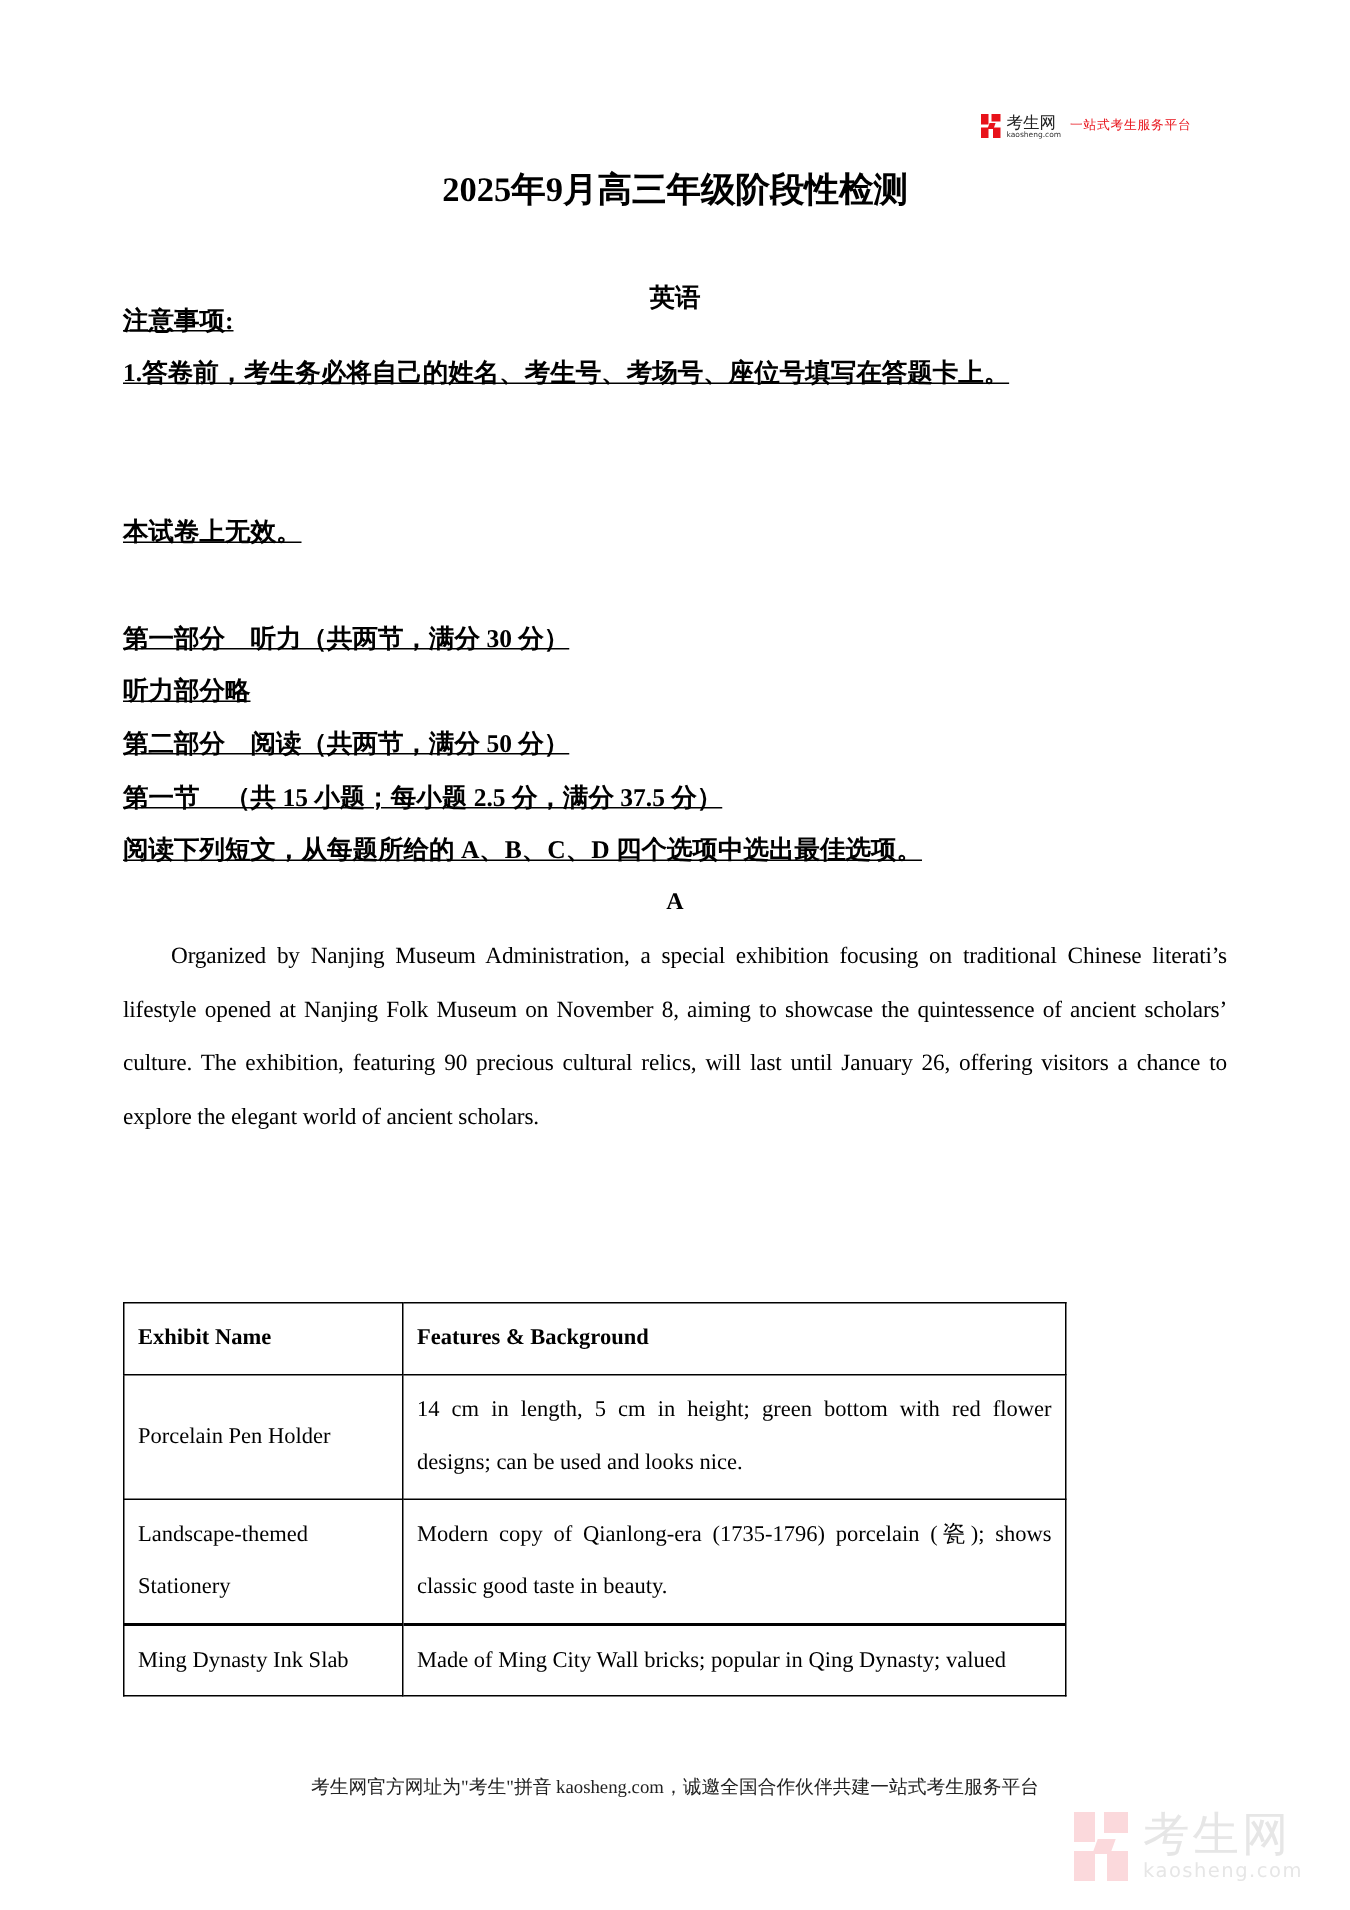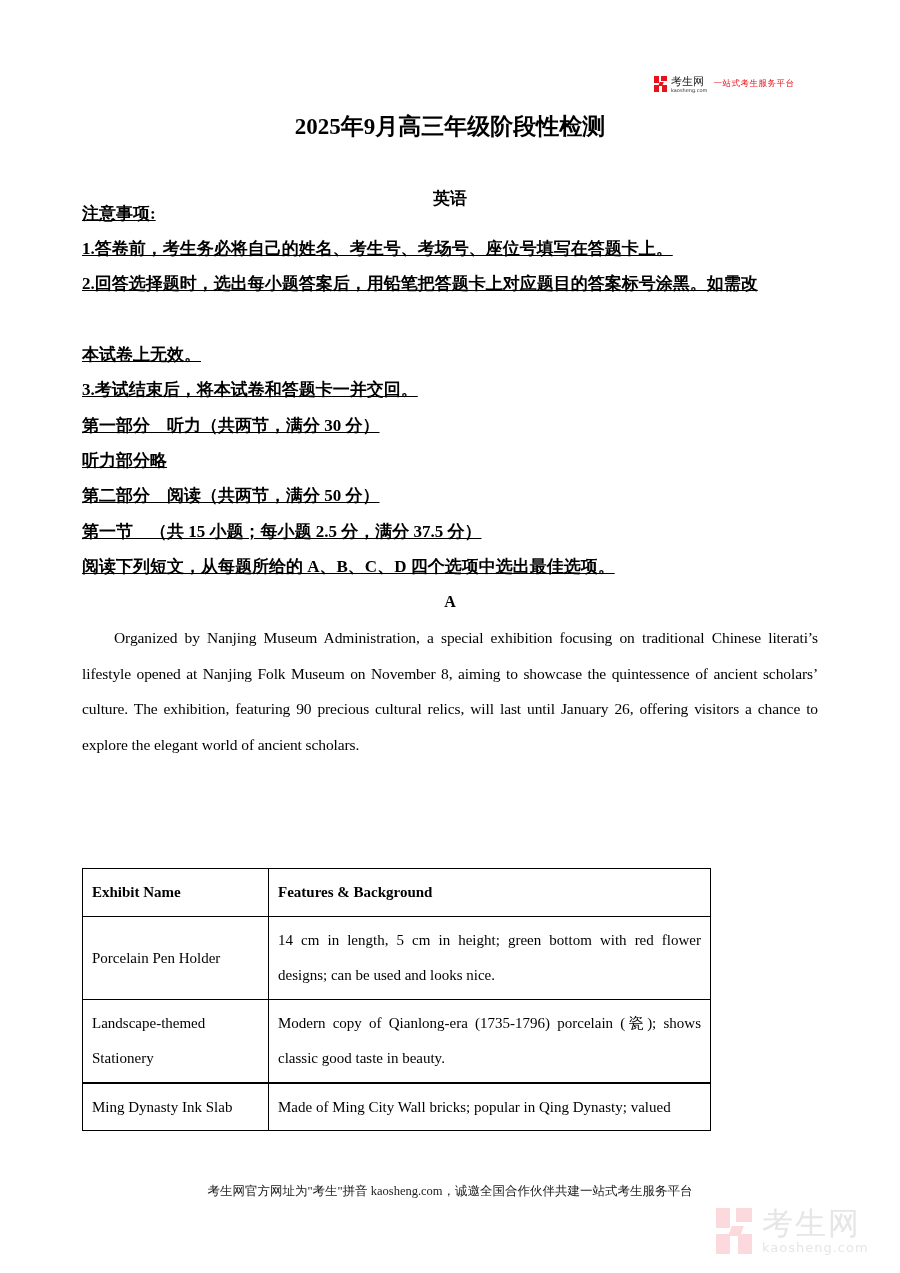--- a/index.html
+++ b/index.html
@@ -208,23 +208,21 @@
       <span class="brand-en">kaosheng.com</span>
     </div>
     <span class="brand-slogan">一站式考生服务平台</span>
   </div>
 
   <div class="title">2025年9月高三年级阶段性检测</div>
   <div class="subtitle">英语</div>
 
   <div class="line" style="top:203px;">注意事项:</div>
   <div class="line" style="top:238px;">1.答卷前，考生务必将自己的姓名、考生号、考场号、座位号填写在答题卡上。</div>
-  <div class="line" style="top:273px;">2.回答选择题时，选出每小题答案后，用铅笔把答题卡上对应题目的答案标号涂黑。如需改</div>
   <div class="line" style="top:344px;">本试卷上无效。</div>
-  <div class="line" style="top:379px;">3.考试结束后，将本试卷和答题卡一并交回。</div>
 
   <div class="line" style="top:415px;">第一部分　听力（共两节，满分 30 分）</div>
   <div class="line" style="top:450px;">听力部分略</div>
   <div class="line" style="top:485px;">第二部分　阅读（共两节，满分 50 分）</div>
   <div class="line" style="top:521px;">第一节　（共 15 小题；每小题 2.5 分，满分 37.5 分）</div>
   <div class="line" style="top:556px;">阅读下列短文，从每题所给的 A、B、C、D 四个选项中选出最佳选项。</div>
 
   <div class="section-letter">A</div>
 
   <p class="para" style="top:620px; margin:0;">Organized by Nanjing Museum Administration, a special exhibition focusing on traditional Chinese literati’s lifestyle opened at Nanjing Folk Museum on November 8, aiming to showcase the quintessence of ancient scholars’ culture. The exhibition, featuring 90 precious cultural relics, will last until January 26, offering visitors a chance to explore the elegant world of ancient scholars.</p>

